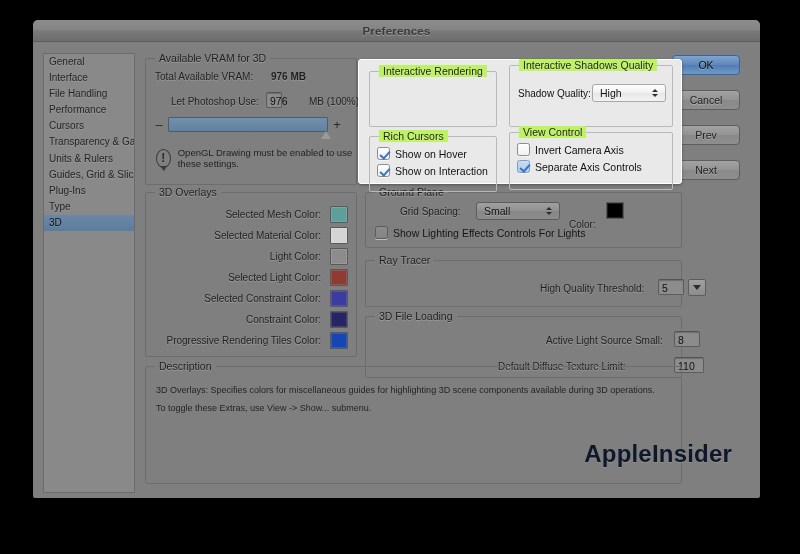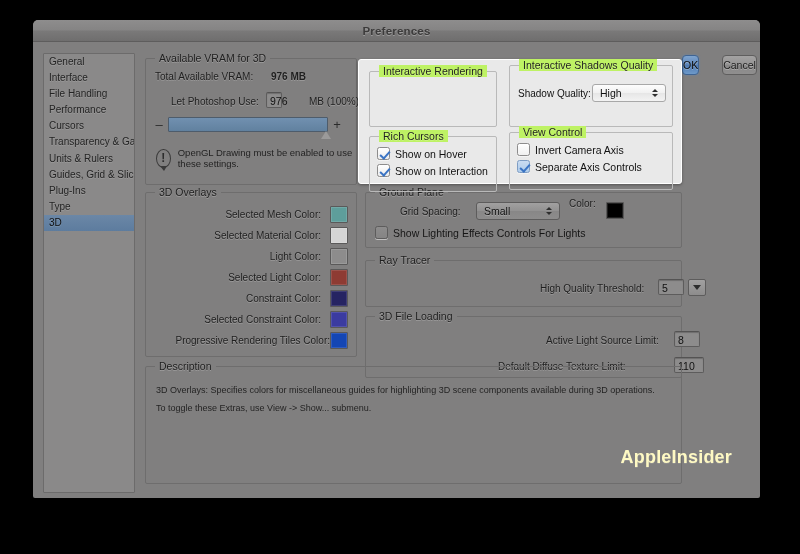--- a/index.html
+++ b/index.html
@@ -56,23 +56,23 @@
     white-space: nowrap;
     text-shadow: 0 1px 0 rgba(255,255,255,.14);
   }
   .side-item.sel {
     background: linear-gradient(to bottom,#6b87a6 0%,#5d7c9e 100%);
     color: #101010;
   }
 
   
   #btncol {
-    position: absolute; right: 10px; top: 13px;
+    position: absolute; right: 20px; top: 13px;
     width: 68px;
-    display: flex; flex-direction: row; gap: 23px;
+    display: flex; flex-direction: column; gap: 15px;
   }
   .btn {
     height: 20px;
     border-radius: 4px;
     border: 1px solid #5f5e5e;
     background: linear-gradient(to bottom,#a3a2a2 0%,#949393 50%,#8a8989 51%,#8f8e8e 100%);
     font-size: 10.5px; color: #1e1e1e;
     display: flex; align-items: center; justify-content: center;
     text-shadow: 0 1px 0 rgba(255,255,255,.3);
     cursor: default;
@@ -247,22 +247,22 @@
   #hl-panel .group { border-color: #b9b9b9; }
   #hl-panel .lbl { color: #111; text-shadow: none; }
 
   
   #desc-body { position: absolute; left: 10px; top: 14px; right: 10px; }
   .desc-line { font-size: 9px; color: #242424; line-height: 18px; }
 
   
   #watermark {
     position: absolute; right: 28px; bottom: 30px;
-    font-size: 18px; font-weight: bold;
-    color: #fef9c3;
+    font-size: 24px; font-weight: bold;
+    color: #0f172a;
     letter-spacing: .2px;
     text-shadow: 0 1px 0 rgba(255,255,255,.12);
   }
 </style>
 </head>
 <body>
 
 <div id="dialog">
 
   <div id="titlebar">
@@ -329,68 +329,68 @@
           </div>
           <div style="display: flex; align-items: center; justify-content: flex-end; gap: 9px; height: 21px;">
             <span class="lbl">Light Color:</span>
             <span class="swatch" style="background: rgb(141, 140, 140);"></span>
           </div>
           <div style="display: flex; align-items: center; justify-content: flex-end; gap: 9px; height: 21px;">
             <span class="lbl">Selected Light Color:</span>
             <span class="swatch" style="background: rgb(142, 59, 51);"></span>
           </div>
           <div style="display: flex; align-items: center; justify-content: flex-end; gap: 9px; height: 21px;">
+            <span class="lbl">Selected Constraint Color:</span>
+            <span class="swatch" style="background: rgb(59, 59, 160);"></span>
+          </div>
+          <div style="display: flex; align-items: center; justify-content: flex-end; gap: 9px; height: 21px;">
             <span class="lbl">Constraint Color:</span>
             <span class="swatch" style="background: rgb(38, 36, 98);"></span>
           </div>
           <div style="display: flex; align-items: center; justify-content: flex-end; gap: 9px; height: 21px;">
-            <span class="lbl">Selected Constraint Color:</span>
-            <span class="swatch" style="background: rgb(59, 59, 160);"></span>
-          </div>
-          <div style="display: flex; align-items: center; justify-content: flex-end; height: 21px;">
             <span class="lbl">Progressive Rendering Tiles Color:</span>
             <span class="swatch" style="background: rgb(20, 70, 180);"></span>
           </div>
         </div>
     </div>
 
     <div class="group" style="left:332px; top:150px; width:317px; height:56px;">
       <span class="legend">Ground Plane</span>
 
       <span class="lbl" style="position:absolute; left:34px; top:13px;">Grid Spacing:</span>
       <span class="popup" style="position:absolute; left:110px; top:9px; width:84px;">
         <span class="pval">Small</span>
         <span class="arrows">
             <i class="up"></i>
             <i class="dn"></i>
           </span>
       </span>
 
-      <span class="lbl" style="position:absolute; left:203px; top:5px;">Color:</span>
+      <span class="lbl" style="position:absolute; left:203px; top:26px;">Color:</span>
       <span class="swatch" id="gp-swatch" style="position: absolute; left: 240px; top: 9px; background: rgb(0, 0, 0);"></span>
 
       <div class="cb-row" style="position:absolute; left:9px; top:33px;">
         <span class="cb gray" id="gp-cb"></span>
         <span class="cb-lbl">Show Lighting Effects Controls For Lights</span>
       </div>
     </div>
 
     <div class="group" style="left:332px; top:218px; width:317px; height:47px;">
       <span class="legend">Ray Tracer</span>
       <span class="lbl" style="position:absolute; left:174px; top:22px;">High Quality Threshold:</span>
       <span class="tfield" style="position:absolute; left:292px; top:18px; width:26px;">5</span>
       <span class="stepper" style="position:absolute; left:322px; top:18px;">
           <i></i>
         </span>
     </div>
 
     <div class="group" style="left:332px; top:274px; width:317px; height:62px;">
       <span class="legend">3D File Loading</span>
 
-      <span class="lbl" style="position:absolute; left:180px; top:18px;">Active Light Source Limit:</span>
+      <span class="lbl" style="position:absolute; left:180px; top:18px;">Active Light Source Small:</span>
       <span class="tfield" style="position:absolute; left:308px; top:14px; width:26px;">8</span>
 
       <span class="lbl" style="position:absolute; left:132px; top:44px;">Default Diffuse Texture Limit:</span>
       <span class="tfield" style="position:absolute; left:308px; top:40px; width:30px;">110</span>
     </div>
 
     <div class="group" style="left:112px; top:324px; width:537px; height:118px;">
       <span class="legend">Description</span>
       <div id="desc-body">
         <div class="desc-line">3D Overlays: Specifies colors for miscellaneous guides for highlighting 3D scene components available during 3D operations.</div>

